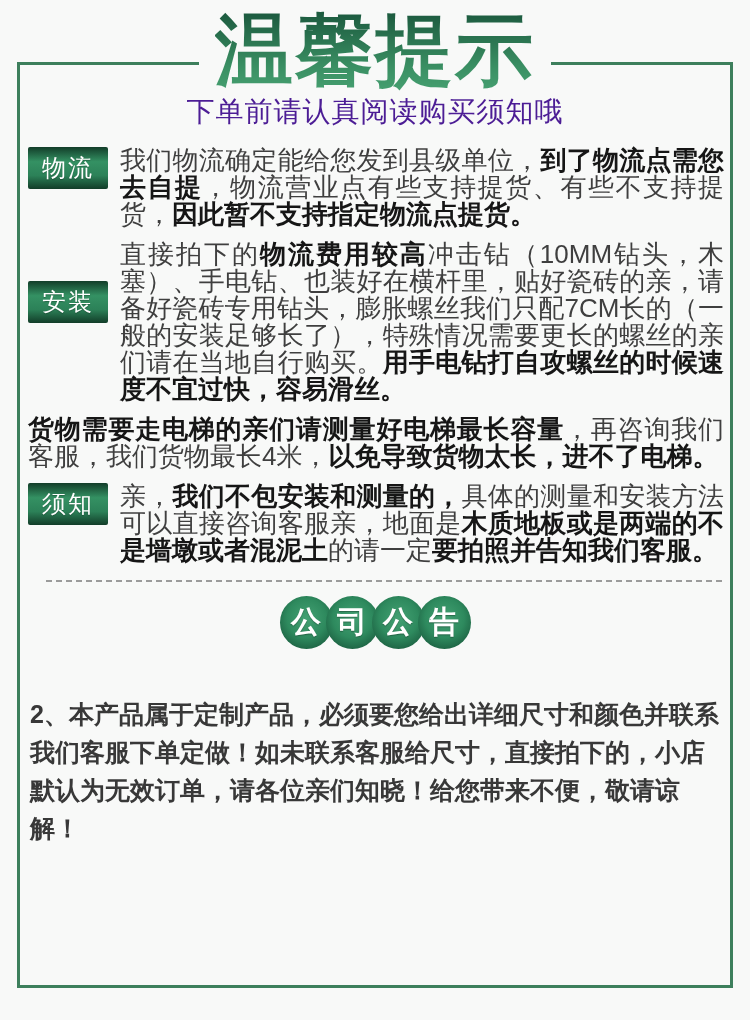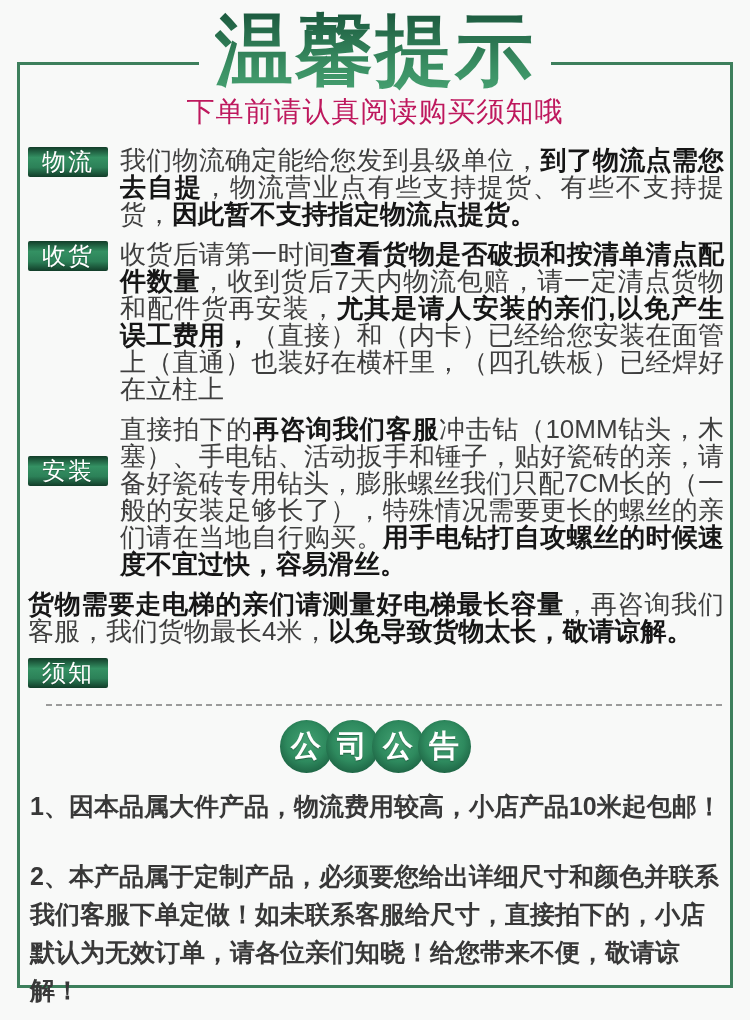--- a/index.html
+++ b/index.html
@@ -18,27 +18,27 @@
   header { text-align:center; padding-top:8px; }
   .title-wrap { display:inline-block; background:#f8f9f8; padding:0 16px; }
   .title-text {
     display:inline-block;
     font-size:78px; font-weight:bold; letter-spacing:2px; line-height:1.08;
     background:linear-gradient(180deg,#1d5c40 8%,#3a8f63 70%,#46a071 100%);
     -webkit-background-clip:text; background-clip:text;
     -webkit-text-fill-color:transparent; color:transparent;
   }
   .subtitle {
-    margin-top:1px; font-size:28px; color:#be185d; letter-spacing:1px;
+    margin-top:1px; font-size:28px; color:#4c1d95; letter-spacing:1px;
   }
 
   .sections { padding:16px 26px 0 28px; }
   .row { display:flex; align-items:flex-start; margin-bottom:13px; }
   .tag {
-    flex:0 0 80px; height:30px; margin-right:12px;
+    flex:0 0 80px; height:42px; margin-right:12px;
     display:flex; align-items:center; justify-content:center;
     color:#ffffff; font-size:24px; letter-spacing:2px;
     background:linear-gradient(180deg,#123d29 0%, #349163 35%, #2c8158 68%, #123d29 100%);
     border-radius:2px;
     text-shadow:0 1px 1px rgba(0,0,0,.25);
   }
   .row.offset .tag { margin-top:40px; }
   .txt {
     flex:1; font-size:26px; line-height:27px; color:#3f3f3f;
     text-align:justify;
@@ -80,47 +80,43 @@
     <p class="subtitle">下单前请认真阅读购买须知哦</p>
   </header>
 
   <main class="sections">
 
     <div class="row">
       <span class="tag">物流</span>
       <p class="txt"><span>我们物流确定能给您发到县级单位，</span><b>到了物流点需您去自提</b><span>，物流营业点有些支持提货、有些不支持提货，</span><b>因此暂不支持指定物流点提货。</b></p>
     </div>
 
-    <div class="row">
-      <span class="tag">收货</span>
-      <p class="txt"><span>收货后请第一时间</span><b>查看货物是否破损和按清单清点配件数量</b><span>，收到货后7天内物流包赔，请一定清点货物和配件货再安装，</span><b>尤其是请人安装的亲们,以免产生误工费用，</b><span>（直接）和（内卡）已经给您安装在面管上（直通）也装好在横杆里，（四孔铁板）已经焊好在立柱上</span></p>
-    </div>
 
     <div class="row offset">
       <span class="tag">安装</span>
-      <p class="txt"><span>直接拍下的</span><b>再咨询我们客服</b><span>冲击钻（10MM钻头，木塞）、手电钻、活动扳手和锤子，贴好瓷砖的亲，请备好瓷砖专用钻头，膨胀螺丝我们只配7CM长的（一般的安装足够长了），特殊情况需要更长的螺丝的亲们请在当地自行购买。</span><b>用手电钻打自攻螺丝的时候速度不宜过快，容易滑丝。</b></p>
+      <p class="txt"><span>直接拍下的</span><b>物流费用较高</b><span>冲击钻（10MM钻头，木塞）、手电钻、也装好在横杆里，贴好瓷砖的亲，请备好瓷砖专用钻头，膨胀螺丝我们只配7CM长的（一般的安装足够长了），特殊情况需要更长的螺丝的亲们请在当地自行购买。</span><b>用手电钻打自攻螺丝的时候速度不宜过快，容易滑丝。</b></p>
     </div>
 
     <div class="row">
-      <p class="txt"><b>货物需要走电梯的亲们请测量好电梯最长容量</b><span>，再咨询我们客服，我们货物最长4米，</span><b>以免导致货物太长，敬请谅解。</b></p>
+      <p class="txt"><b>货物需要走电梯的亲们请测量好电梯最长容量</b><span>，再咨询我们客服，我们货物最长4米，</span><b>以免导致货物太长，进不了电梯。</b></p>
     </div>
 
     <div class="row">
       <span class="tag">须知</span>
+      <p class="txt"><span>亲，</span><b>我们不包安装和测量的，</b><span>具体的测量和安装方法可以直接咨询客服亲，地面是</span><b>木质地板或是两端的不是墙墩或者混泥土</b><span>的请一定</span><b>要拍照并告知我们客服。</b></p>
     </div>
 
   </main>
 
   <hr class="divider">
 
   <div class="badge">
     <span class="circle">公</span>
     <span class="circle">司</span>
     <span class="circle">公</span>
     <span class="circle">告</span>
   </div>
 
   <section class="announce">
-    <p>1、因本品属大件产品，物流费用较高，小店产品10米起包邮！</p>
     <p class="p2">2、本产品属于定制产品，必须要您给出详细尺寸和颜色并联系我们客服下单定做！如未联系客服给尺寸，直接拍下的，小店默认为无效订单，请各位亲们知晓！给您带来不便，敬请谅解！</p>
   </section>
 
 </div>
 
 </body></html>

